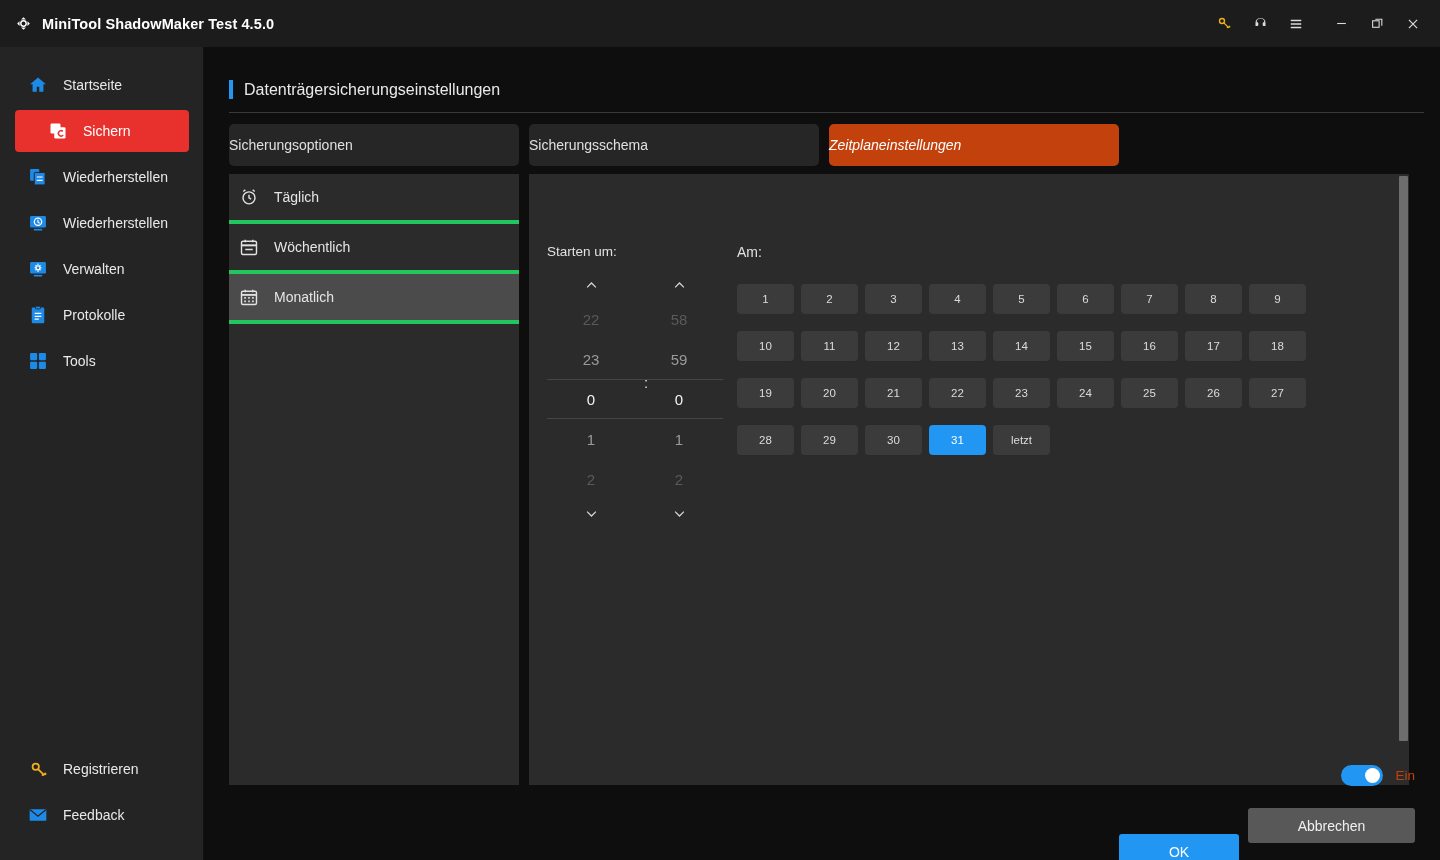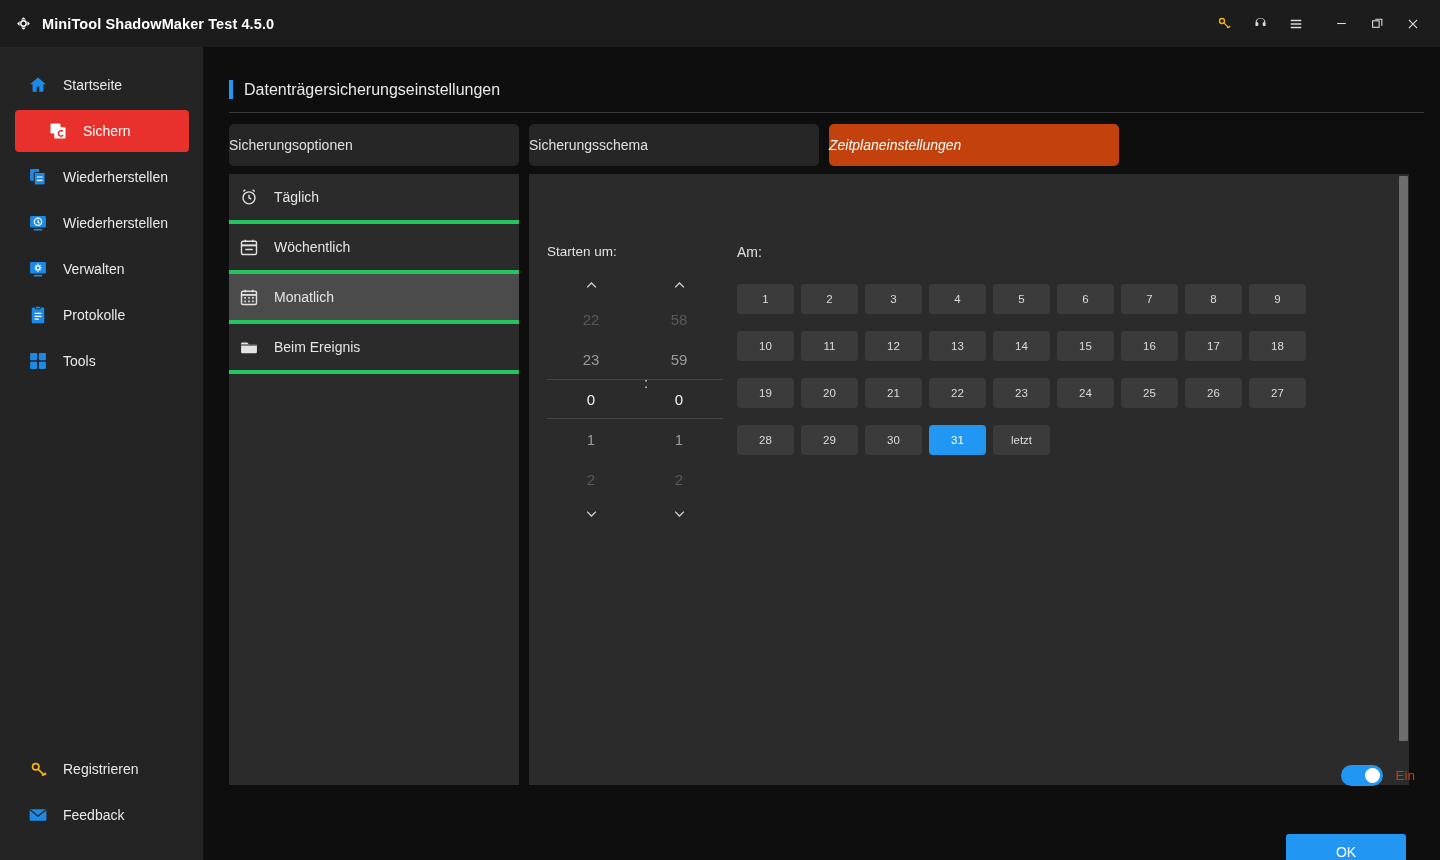--- a/index.html
+++ b/index.html
@@ -448,29 +448,20 @@
                 <rect x="15.7" y="12" width="2" height="2"></rect>
               <rect x="6.3" y="16.2" width="2" height="2"></rect>
                 <rect x="11" y="16.2" width="2" height="2"></rect>
                 <rect x="15.7" y="16.2" width="2" height="2"></rect>
             </g>
           </svg>
         </span>
         <span class="sched-label">Monatlich</span>
       </div>
 
-      <div class="sched-item">
-        <span class="sched-icon">
-          <svg width="20" height="20" viewBox="0 0 24 24" fill="none" stroke="currentColor" stroke-width="1.7">
-            <path d="M2.5 7.5V18a1.5 1.5 0 0 0 1.5 1.5h16A1.5 1.5 0 0 0 21.5 18V9H12L9.8 6.5H4a1.5 1.5 0 0 0-1.5 1.5z" fill="currentColor" stroke="none"></path>
-            <path d="M2.5 9.6h19" stroke="#2b2b2b" stroke-width="1.3"></path>
-          </svg>
-        </span>
-        <span class="sched-label">Beim Ereignis</span>
-      </div>
     </div>
 
     <div class="right-panel">
 
       <div class="time-block">
         <div class="block-label">Starten um:</div>
 
         <div class="spinner-wrap">
           <div class="spinner">
             <div class="arrow">
@@ -561,15 +552,16 @@
 
     <div class="toggle-row">
       <div class="switch">
         <div class="knob"></div>
       </div>
       <div class="toggle-label">Ein</div>
     </div>
 
     <div class="footer-buttons">
       <div class="btn btn-ok">OK</div>
+      <div class="btn btn-cancel">Abbrechen</div>
     </div>
   </div>
 </div>
 
 </body></html>

